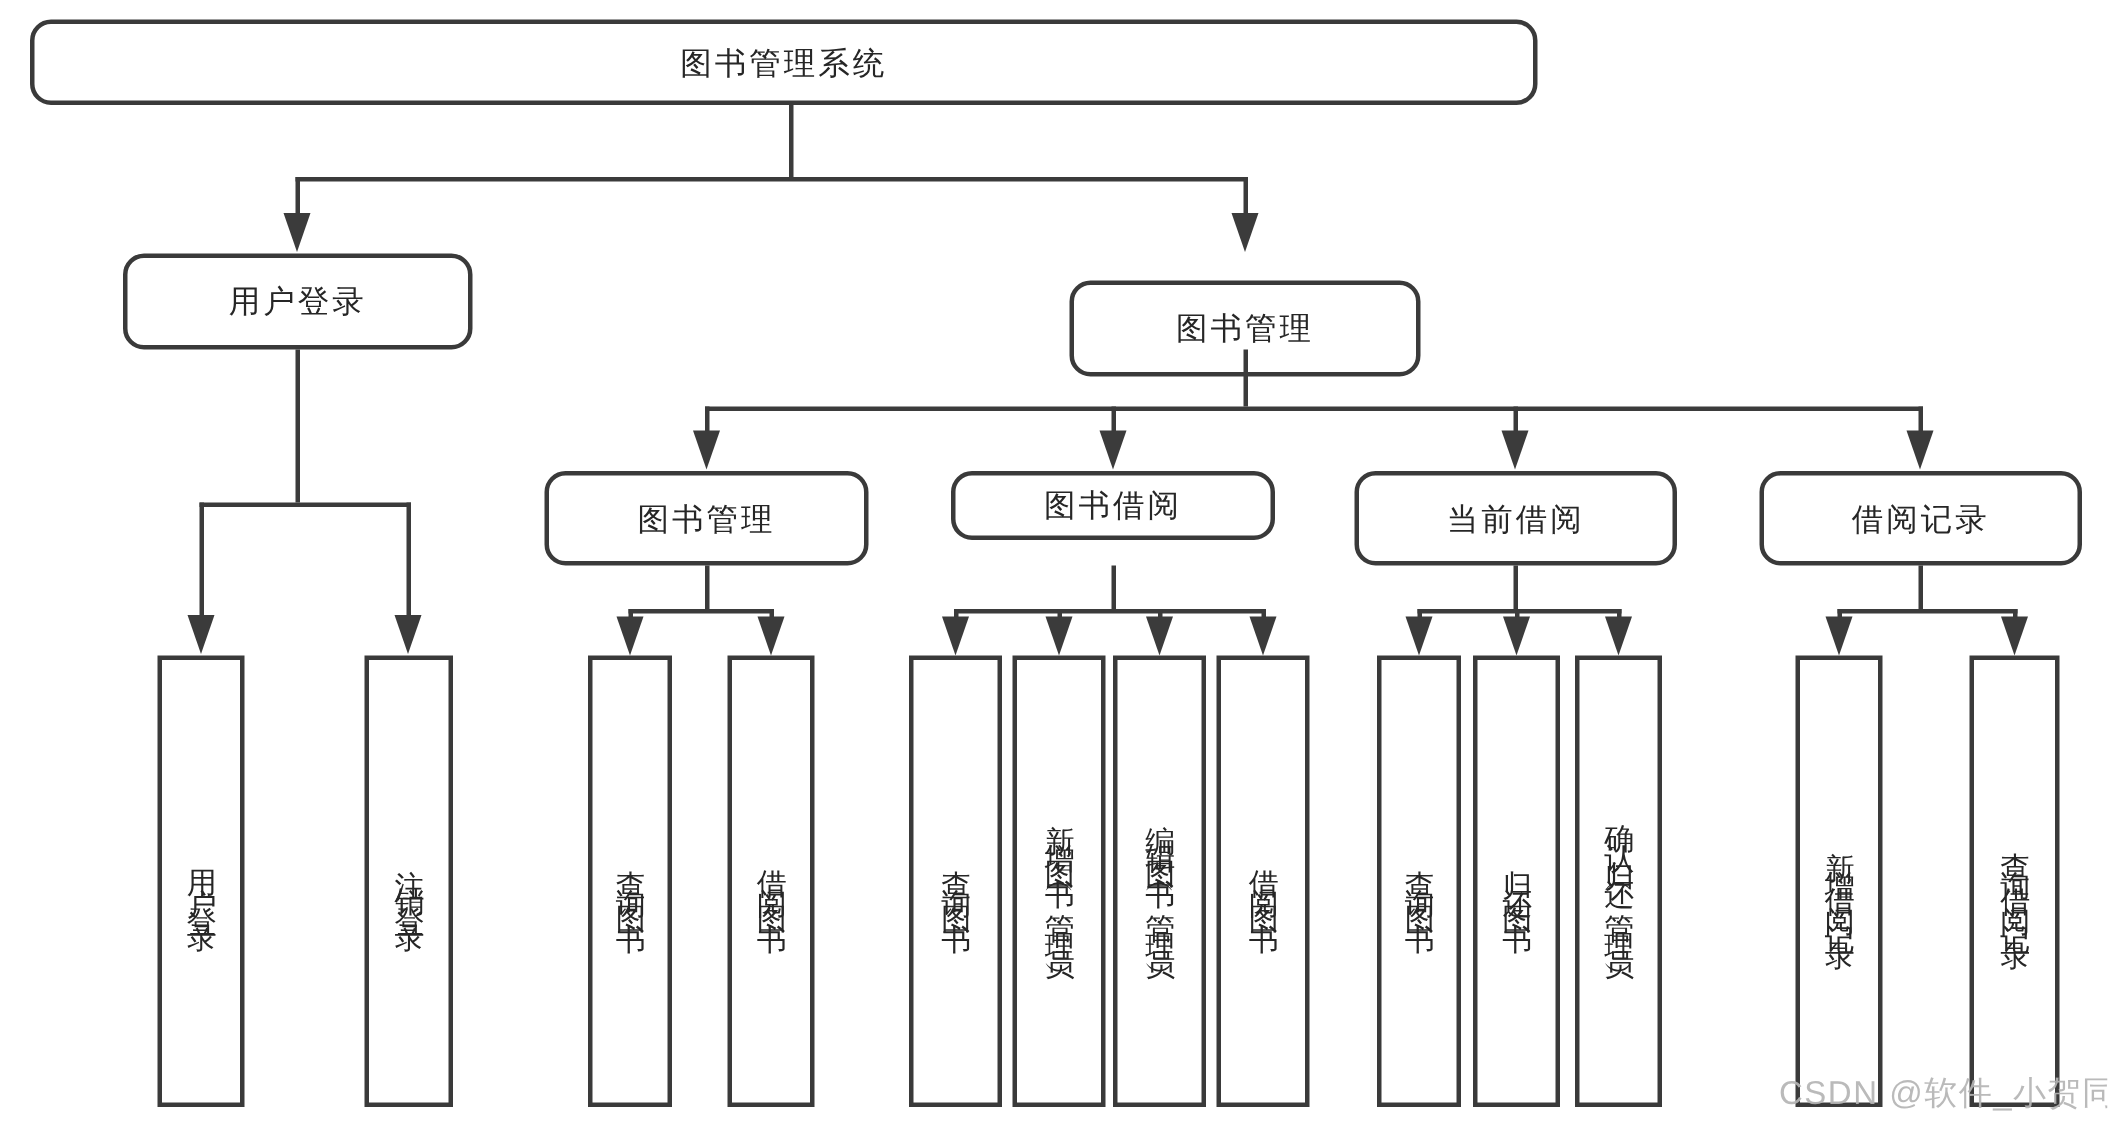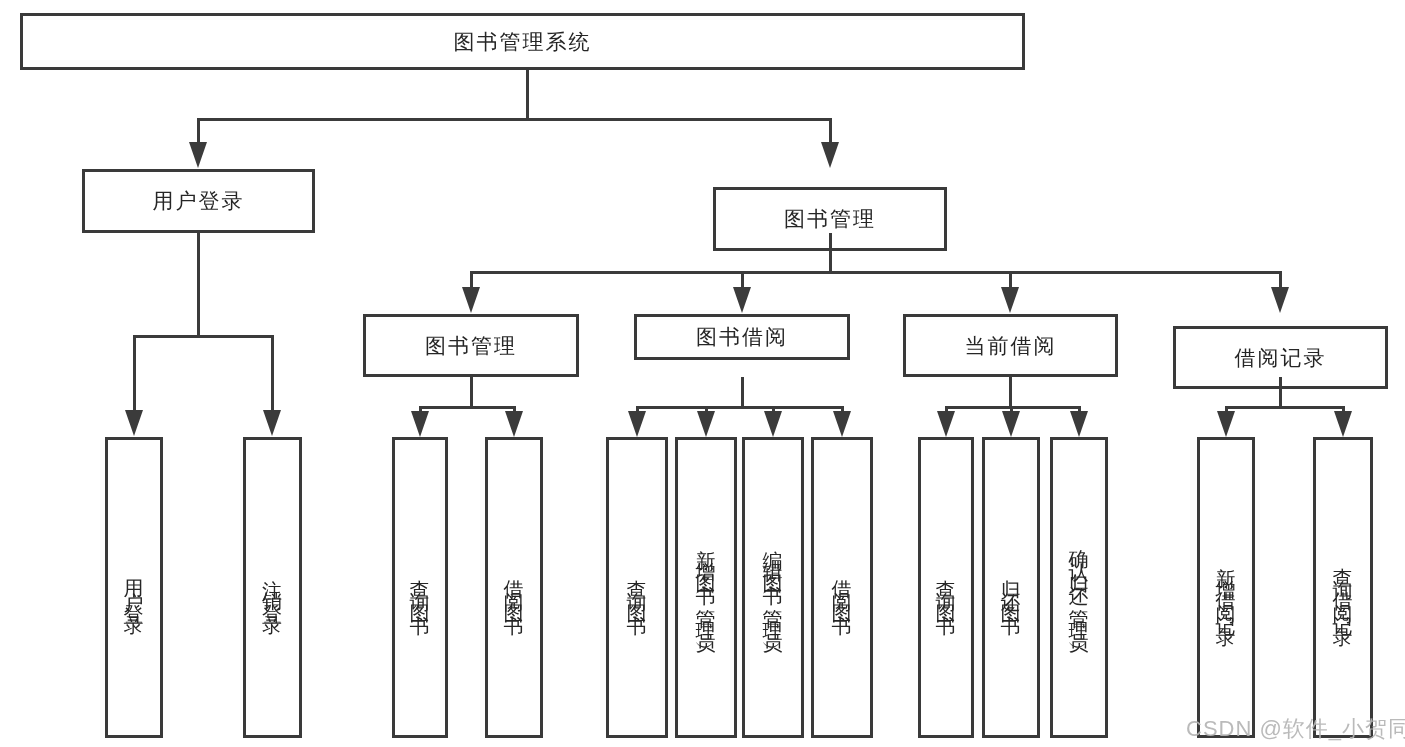--- a/index.html
+++ b/index.html
@@ -5,21 +5,21 @@
   html,body{margin:0;padding:0;background:#fff;}
   .stage{
     position:relative;width:1405px;height:747px;background:var(--bg,#fff);
     font-family:"Liberation Sans","DejaVu Sans",sans-serif;overflow:hidden;
   }
   .node{
     position:absolute;box-sizing:border-box;background:var(--fill,#fff);
     border:3px solid var(--border,#3a3a3a);color:var(--text,#262626);
     display:flex;align-items:center;justify-content:center;
   }
-  .hnode{font-size:21px;letter-spacing:2px;white-space:nowrap;}
+  .hnode{font-size:21px;letter-spacing:2px;white-space:nowrap;border-radius:14px;}
   .vnode{
     writing-mode:vertical-rl;text-orientation:mixed;
     font-size:20px;letter-spacing:12px;line-height:1;
   }
   .v-line{position:absolute;width:3px;background:var(--line,#3b3b3b);}
   .h-line{position:absolute;height:3px;background:var(--line,#3b3b3b);}
   .arrow{
     position:absolute;width:0;height:0;
     border-left:9px solid transparent;border-right:9px solid transparent;
     border-top:26px solid var(--line,#3b3b3b);
@@ -36,21 +36,21 @@
 <div class="stage">
 
   <div class="node hnode" style="left:20px;top:13px;width:1005px;height:57px">图书管理系统</div>
 
   <div class="node hnode" style="left:82px;top:169px;width:233px;height:64px">用户登录</div>
   <div class="node hnode" style="left:713px;top:187px;width:234px;height:64px">图书管理</div>
 
   <div class="node hnode" style="left:363px;top:314px;width:216px;height:63px">图书管理</div>
   <div class="node hnode" style="left:634px;top:314px;width:216px;height:46px">图书借阅</div>
   <div class="node hnode" style="left:903px;top:314px;width:215px;height:63px">当前借阅</div>
-  <div class="node hnode" style="left:1173px;top:326px;width:215px;height:63px">借阅记录</div>
+  <div class="node hnode" style="left:1173px;top:314px;width:215px;height:63px">借阅记录</div>
 
   <div class="node vnode" style="left:105px;top:437px;width:58px;height:301px">用户登录</div>
   <div class="node vnode" style="left:243px;top:437px;width:59px;height:301px">注销登录</div>
 
   <div class="node vnode" style="left:392px;top:437px;width:56px;height:301px">查询图书</div>
   <div class="node vnode" style="left:485px;top:437px;width:58px;height:301px">借阅图书</div>
 
   <div class="node vnode" style="left:606px;top:437px;width:62px;height:301px">查询图书</div>
   <div class="node vnode" style="left:675px;top:437px;width:62px;height:301px">新增图书（管理员）</div>
   <div class="node vnode" style="left:742px;top:437px;width:62px;height:301px">编辑图书（管理员）</div>

